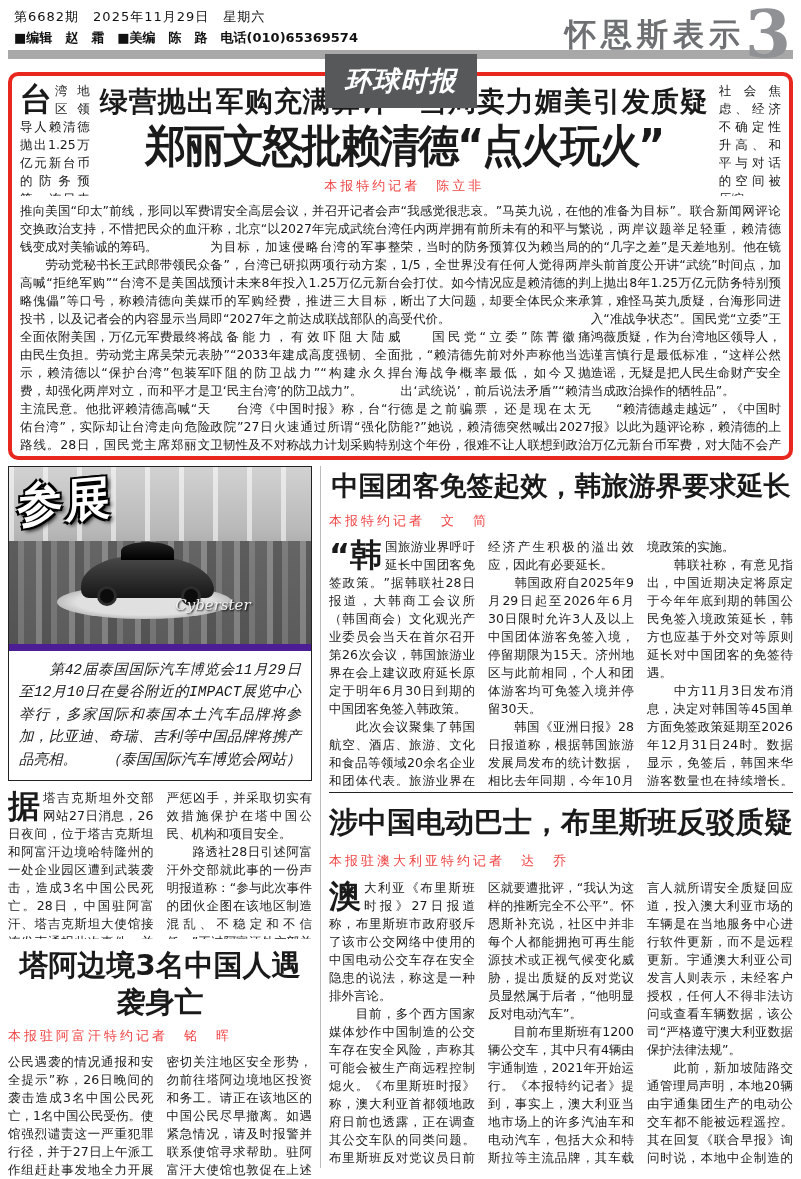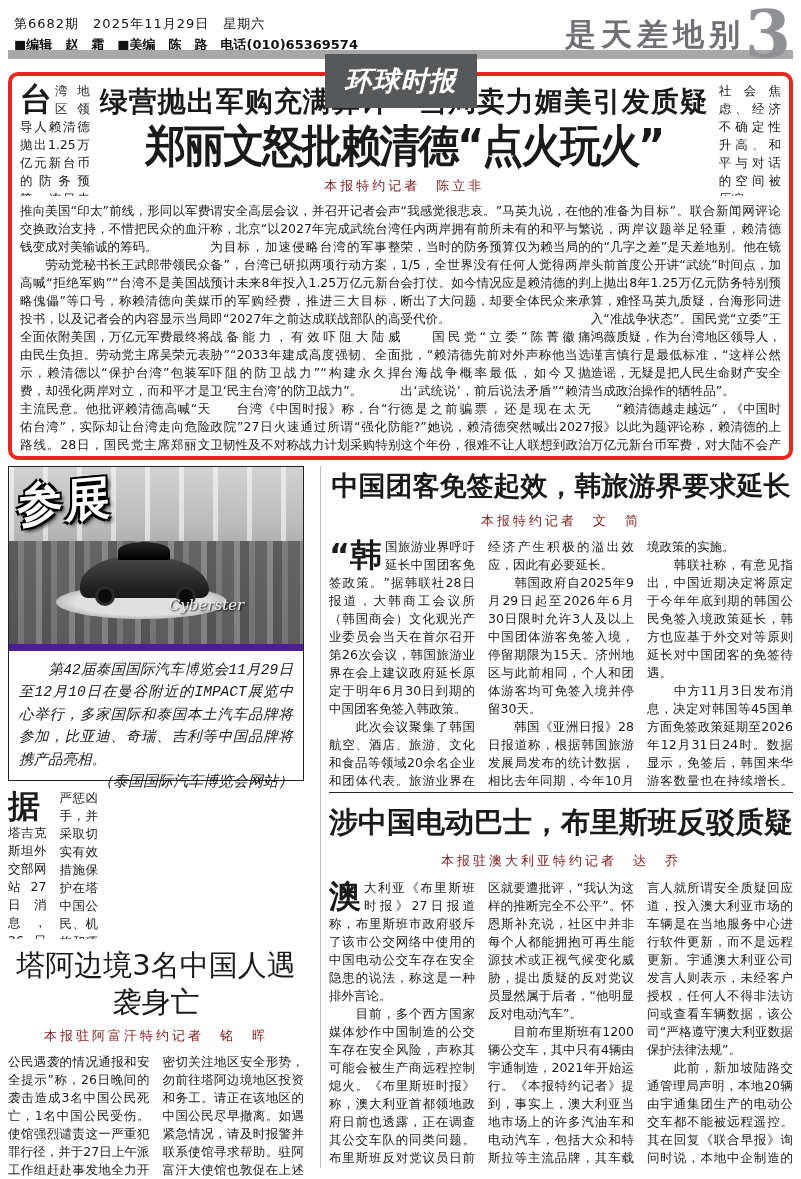--- a/index.html
+++ b/index.html
@@ -3,58 +3,58 @@
 <meta charset="utf-8">
 <style>
   * { margin:0; padding:0; box-sizing:border-box; }
   body { background:#e9e9e9; font-family:"DejaVu Sans", sans-serif; }
   .page { position:relative; width:801px; height:1179px; background:#fff; margin:0 auto;
           overflow:hidden; color:#1a1a1a; padding:6px 8px; }
 
   
   .hdr { position:relative; height:58px; }
   .hdr-bar { position:absolute; left:0; right:0; bottom:5px; height:9px; background:#a8a8a8; }
-  .hdr-left { position:absolute; left:6px; top:8px; line-height:1.6; }
+  .hdr-left { position:absolute; left:6px; top:1px; line-height:1.6; }
   .issue { font-size:13px; letter-spacing:1px; color:#111; }
   .editors { font-size:13px; font-weight:bold; color:#111; }
   .masthead { position:absolute; left:50%; transform:translateX(-50%); top:0; z-index:2;
               width:152px; height:54px; background:#57585a; color:#fff; display:flex;
               align-items:center; justify-content:center; font-size:27px; font-weight:bold;
               font-style:italic; font-family:"DejaVu Serif", serif; letter-spacing:1px;margin-top:48px; }
   .hdr-right { position:absolute; right:2px; bottom:2px; z-index:2; display:flex; align-items:flex-end; }
   .section { font-size:31px; font-weight:bold; color:#6e7073; letter-spacing:5px;
              font-family:"DejaVu Serif", serif; margin-bottom:6px; }
   .pagenum { font-size:66px; line-height:0.85; font-weight:bold; color:#8f9194;
              font-family:"DejaVu Serif", serif; }
 
   
   .body-text { font-size:12.5px; line-height:1.44; text-align:justify; white-space:pre-line;
                overflow:hidden; }
   .dropcap { float:left; font-size:32px; line-height:1.05; font-weight:bold; margin:1px 3px 0 0; }
-  .byline { text-align:center; font-size:13px; letter-spacing:3px; color:#7f1d1d; }
+  .byline { font-size:13px; letter-spacing:3px; color:#ef4444; }
 
   
   .lead { margin-top:8px; border:4px solid #e8281e; border-radius:10px; padding:6px 8px;
           height:388px; overflow:hidden; background:#fff; }
   .lead-top { display:flex; height:114px; overflow:hidden; }
   .lead-top .side { overflow:hidden; }
   .side-l { width:148px; }
   .side-r { width:132px; }
   .lead-center { flex:1; padding:0 10px; display:flex; flex-direction:column; align-items:center; }
   .kicker { font-size:28px; font-weight:bold; letter-spacing:1px; white-space:nowrap; margin-top:1px; }
   .lead-headline { font-size:41px; font-weight:900; letter-spacing:-2px; white-space:nowrap;
                    line-height:1.1; margin-top:3px; transform:scaleY(1.08); }
   .lead-byline { margin-top:8px; }
   .lead-cols { display:flex; gap:0; height:252px; margin-top:6px; overflow:hidden; }
   .lead-cols .tcol { flex:1; overflow:hidden; }
 
   
   .bottom { display:flex; margin-top:6px; height:702px; }
   .bl { width:382px; }
-  .br { flex:1; border-left:1px solid #bbb; padding-left:8px; margin-left:16px; }
+  .br { flex:1; border-left:1px solid #bbb; padding-left:8px; margin-left:8px; }
 
   
   .photo-box { border:1px solid #222; }
   .photo { position:relative; height:177px; overflow:hidden;
            background:linear-gradient(#d2d2d2 0%, #b9b9b9 35%, #8f8f8f 70%, #6f6f6f 100%); }
   .lights { position:absolute; top:0; left:0; right:0; height:42%;
             background:repeating-linear-gradient(90deg, rgba(255,255,255,.55) 0 5px,
             rgba(120,120,120,.0) 5px 34px); }
   .crowd { position:absolute; bottom:0; left:0; right:0; height:58%;
            background:repeating-linear-gradient(90deg,#4e4e4e 0 9px,#747474 9px 15px,#585858 15px 27px,#838383 27px 33px);
@@ -92,38 +92,38 @@
   .brisbane { border-top:1px solid #222; margin-top:6px; padding-top:10px; }
   .b-headline { font-size:29px; font-weight:900; text-align:center; white-space:nowrap; }
   .b-byline { margin:9px 0 9px; }
   .brisbane .cols3 { height:288px; }
 
   
   .tajik { margin-top:8px; }
   .cols2 { display:flex; gap:13px; overflow:hidden; }
   .cols2 .tcol { flex:1; overflow:hidden; }
   .tajik .pre { height:150px; }
-  .t-headline { font-size:29px; font-weight:400; text-align:center; line-height:1.25; margin-top:8px; }
+  .t-headline { font-size:29px; font-weight:700; text-align:center; line-height:1.25; margin-top:8px; }
   .t-byline { margin:7px 0 8px; }
   .tajik .post { height:188px; }
 </style>
 </head>
 <body>
 
 <div class="page">
 
   <header class="hdr">
     <div class="hdr-left">
       <div class="issue">第6682期　2025年11月29日　星期六</div>
       <div class="editors">■编辑　赵　霜　■美编　陈　路　电话(010)65369574</div>
     </div>
     <div class="hdr-bar"></div>
     <div class="masthead">环球时报</div>
     <div class="hdr-right">
-      <span class="section">是天差地别</span>
+      <span class="section">怀恩斯表示</span>
       <span class="pagenum">3</span>
     </div>
   </header>
 
   <article class="lead">
     <div class="lead-top">
       <div class="side side-l body-text"><span class="dropcap">台</span><span>湾地区领导人赖清德抛出1.25万亿元新台币的防务预算，连日来在岛内遭到猛烈批评。11月28日，多个统派团体在“立法院”外抗议赖清德以投书美国媒体的方式，绕过民众，将台湾</span></div>
       <div class="lead-center">
         <div class="kicker">绿营抛出军购充满算计　当局卖力媚美引发质疑</div>
         <div class="lead-headline">郑丽文怒批赖清德“点火玩火”</div>

